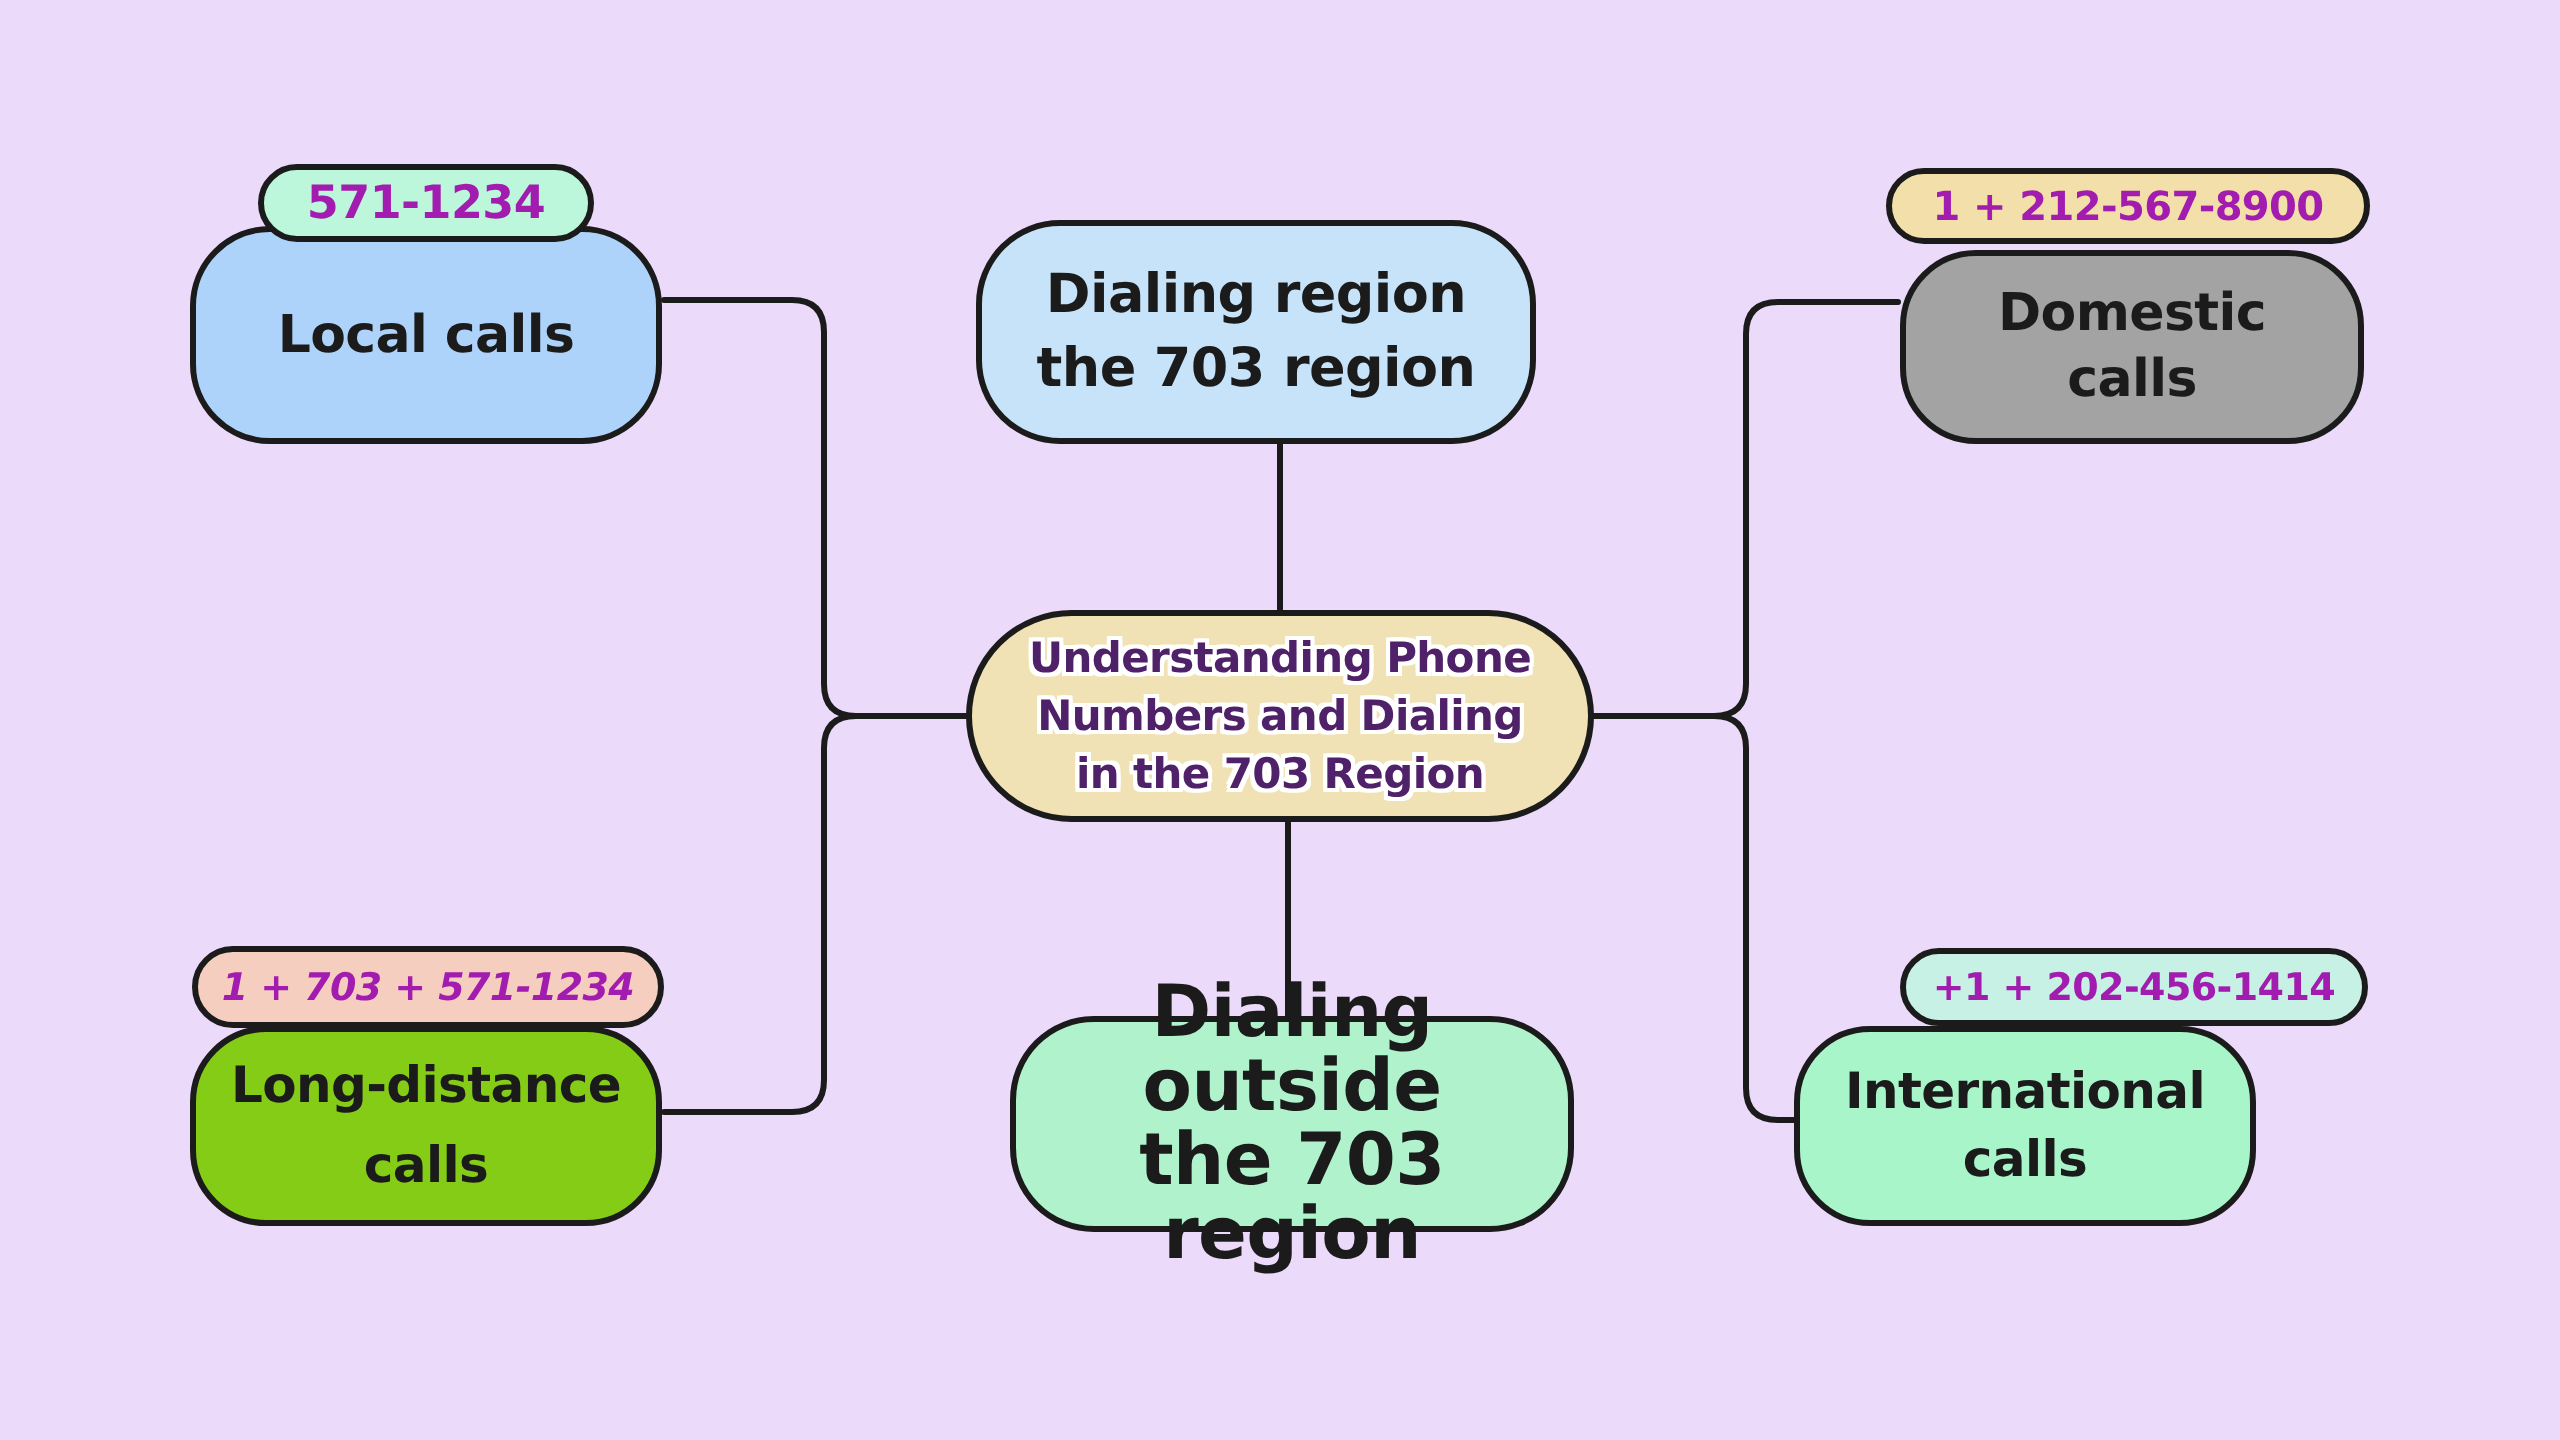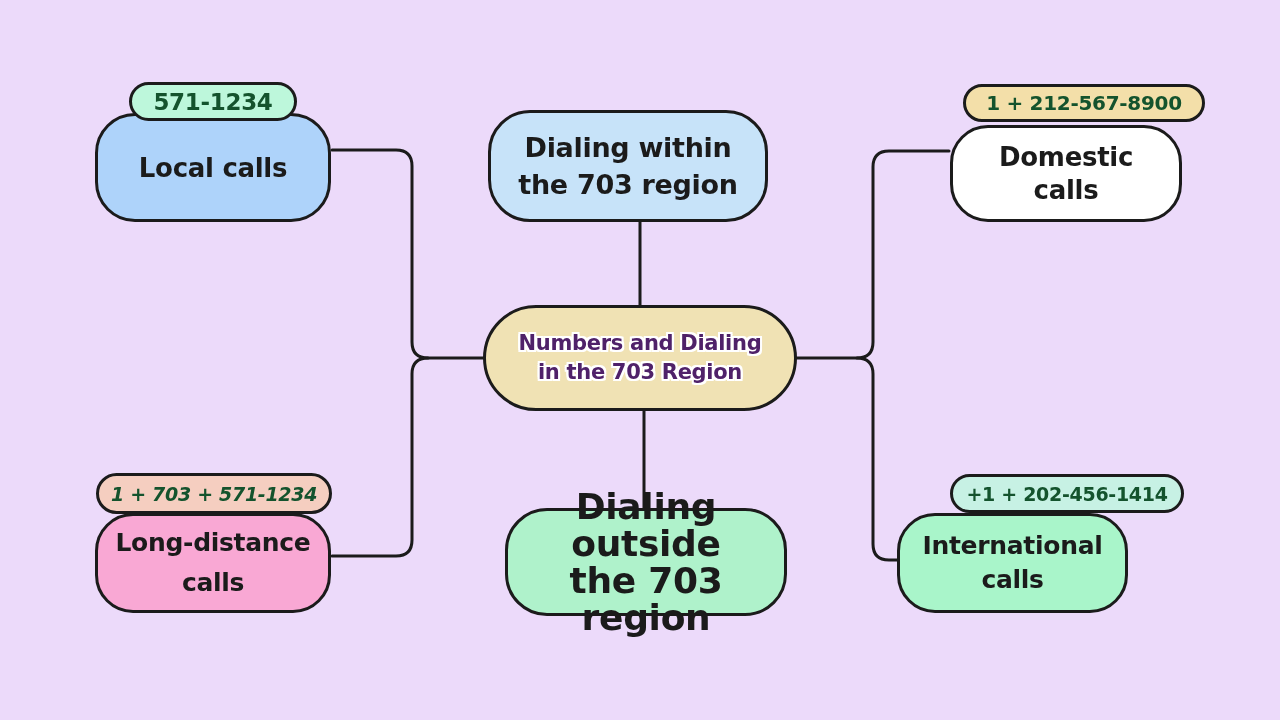--- a/index.html
+++ b/index.html
@@ -23,21 +23,21 @@
     font-weight:bold;
     color:#1B1B1B;
     letter-spacing:-0.3px;
     z-index:1;
   }
   .badge{
     position:absolute;
     box-sizing:border-box;
     border:3px solid #1B1B1B;
     display:flex;align-items:center;justify-content:center;
-    font-weight:bold;color:#14532d;
+    font-weight:bold;color:#a21caf;
     letter-spacing:-0.3px;
     z-index:2;
   }
   
   .center-node{
     left:483px;top:305px;width:314px;height:106px;
     background:#F0E2B4;border-radius:54px;
     font-size:21px;line-height:29px;
     color:#4F2169;
     text-shadow:
@@ -61,37 +61,37 @@
     background:#AED3FA;border-radius:40px;
     font-size:26px;
   }
   .local-badge{
     left:129px;top:82px;width:168px;height:39px;
     background:#BDF7DB;border-radius:20px;
     font-size:23px;
   }
   .long-node{
     left:95px;top:513px;width:236px;height:100px;
-    background:#f9a8d4;border-radius:38px;
+    background:#84cc16;border-radius:38px;
     font-size:25px;line-height:40px;
   }
   .long-badge{
     left:96px;top:473px;width:236px;height:41px;
     background:#F5CEC0;border-radius:21px;
     font-size:19px;
     font-style:italic;
   }
   
   .domestic-node{
     left:950px;top:125px;width:232px;height:97px;
-    background:#ffffff;border-radius:38px;
+    background:#a3a3a3;border-radius:38px;
     font-size:26px;line-height:33px;
   }
   .domestic-badge{
-    left:963px;top:84px;width:242px;height:38px;
+    left:943px;top:84px;width:242px;height:38px;
     background:#F3DFA9;border-radius:19px;
     font-size:20px;
   }
   .intl-node{
     left:897px;top:513px;width:231px;height:100px;
     background:#A9F5CA;border-radius:38px;
     font-size:25px;line-height:34px;
   }
   .intl-badge{
     left:950px;top:474px;width:234px;height:39px;
@@ -114,26 +114,27 @@
 
       <path d="M 332 150 H 396 Q 412 150 412 166 V 342 Q 412 358 428 358 H 484"></path>
       <path d="M 332 556 H 396 Q 412 556 412 540 V 374 Q 412 358 428 358"></path>
 
       <path d="M 949 151 H 889 Q 873 151 873 167 V 342 Q 873 358 857 358 H 796"></path>
       <path d="M 951 560 H 889 Q 873 560 873 544 V 374 Q 873 358 857 358"></path>
     </g>
   </svg>
 
   <div class="node center-node">
+    <span class="line">Understanding Phone</span>
     <span class="line">Numbers and Dialing</span>
     <span class="line">in the 703 Region</span>
   </div>
 
   <div class="node within-node">
-    <span class="line">Dialing within</span>
+    <span class="line">Dialing region</span>
     <span class="line">the 703 region</span>
   </div>
 
   <div class="node outside-node">
     <span class="line">Dialing outside</span>
     <span class="line">the 703 region</span>
   </div>
 
   <div class="badge local-badge">
     <span>571-1234</span>

